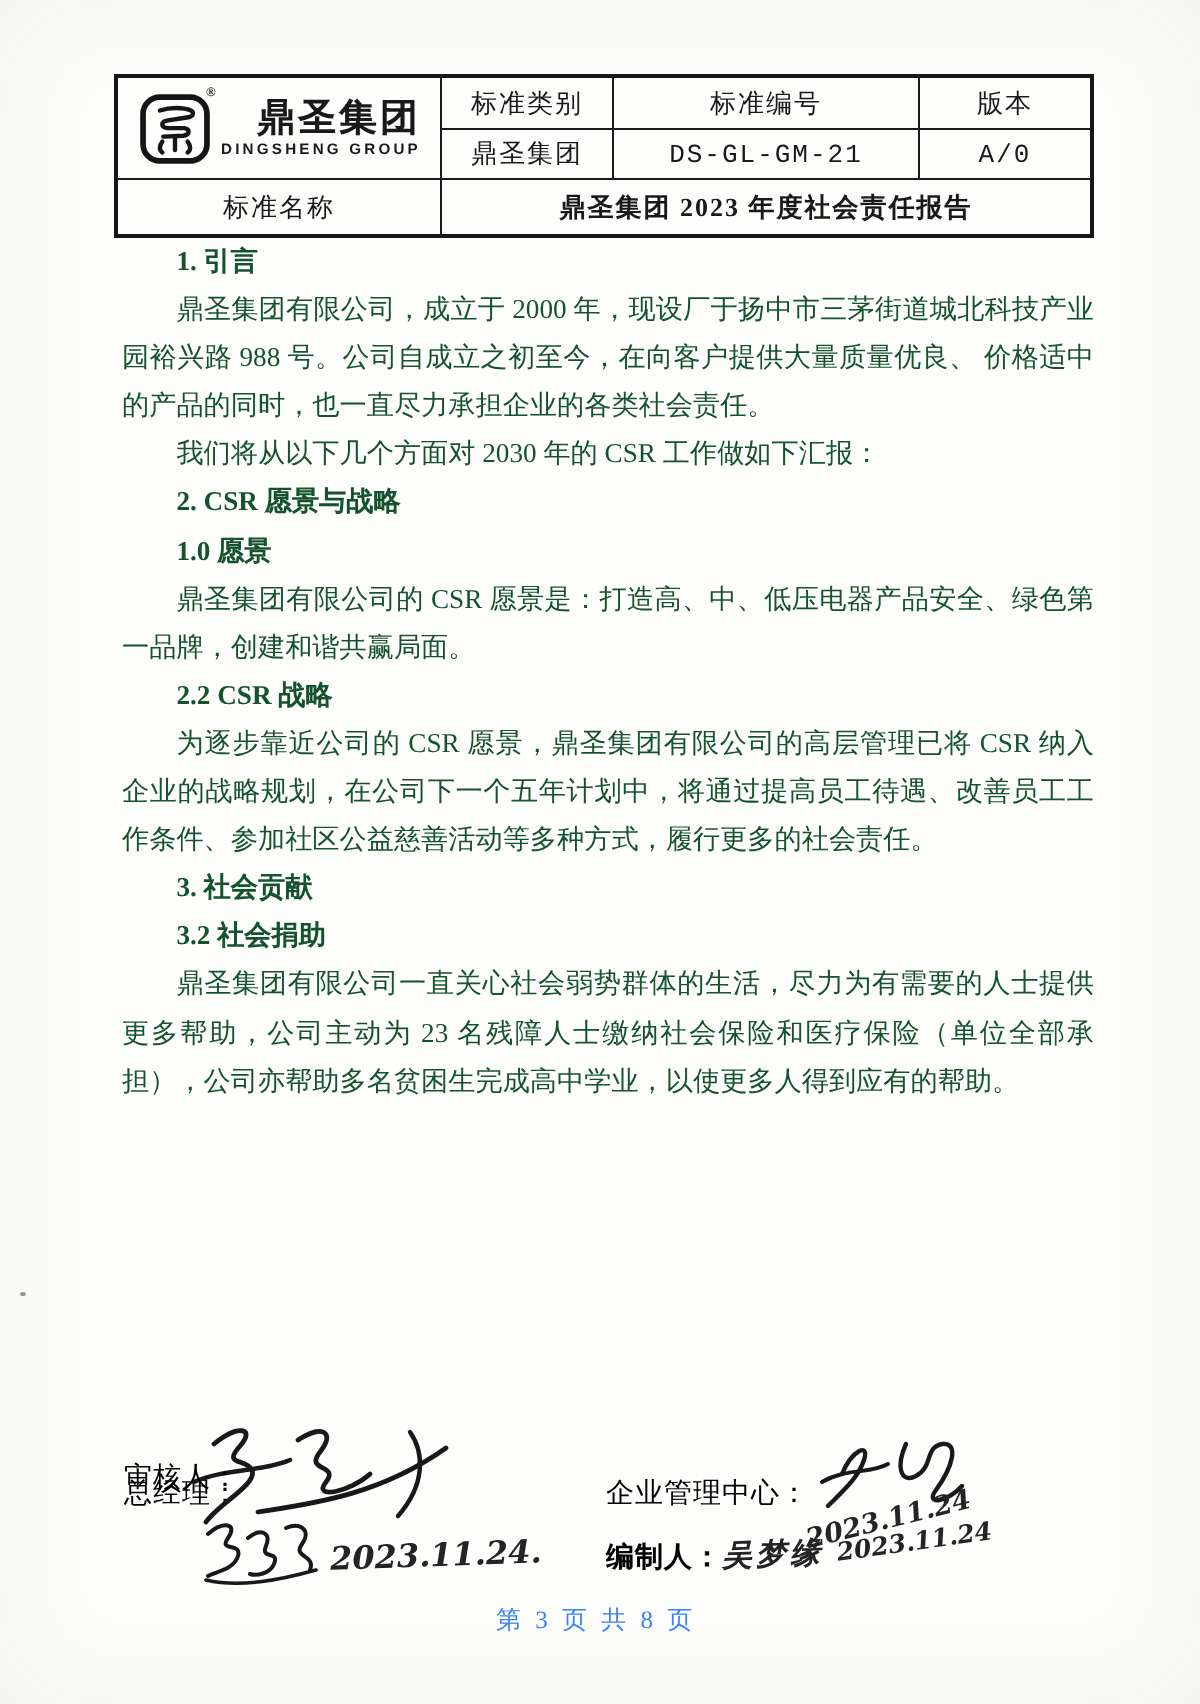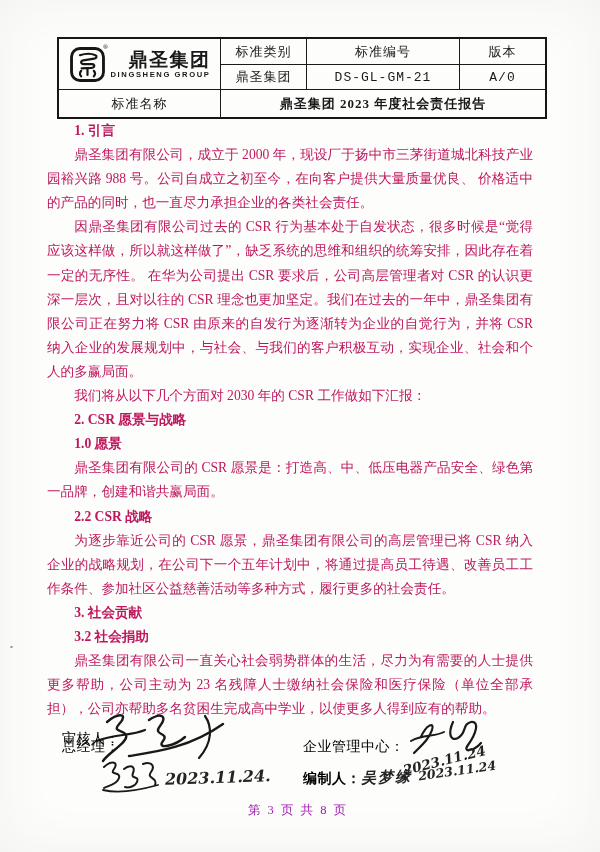--- a/index.html
+++ b/index.html
@@ -27,38 +27,38 @@
   .logo-wrap{display:flex;align-items:center;justify-content:center;gap:5px;position:relative;padding:2px 0;}
   .logo-mark{width:37px;height:37px;flex:0 0 auto;}
   .reg{position:absolute;left:44px;top:-1px;font-size:6.5px;font-weight:bold;letter-spacing:0;}
   .brand{display:flex;flex-direction:column;align-items:flex-end;line-height:1;}
   .brand-cn{font-size:19px;font-weight:bold;letter-spacing:1.5px;font-family:"Liberation Sans","DejaVu Sans",sans-serif;}
   .brand-en{font-size:7.6px;font-weight:bold;letter-spacing:1.6px;margin-top:2px;font-family:"Liberation Sans","DejaVu Sans",sans-serif;}
   .code-val{letter-spacing:.5px;font-family:Liberation Mono, monospace;}
   .title-val{font-weight:bold;font-size:14px;letter-spacing:.5px;}
   
   .doc-body{
-    position:absolute;left:47px;top:119px;width:486px;
+    position:absolute;left:61px;top:119px;width:486px;
     font-size:13.6px;line-height:24.1px;text-align:justify;
-    color:#be185d;
+    color:#14532d;
   }
   .doc-body .blk{text-indent:2em;margin:0;}
   .doc-body .hd{font-weight:bold;}
   
   .sig-label{position:absolute;font-size:14px;letter-spacing:.5px;color:#000000;white-space:nowrap;}
   .sig-svg{position:absolute;overflow:visible;}
   .sig-svg path{fill:none;stroke:#191919;stroke-linecap:round;stroke-linejoin:round;}
   .hand{
     position:absolute;font-style:italic;font-weight:600;color:#242424;
     font-family:"DejaVu Serif","Liberation Serif",serif;white-space:nowrap;
   }
   
   .footer{
     position:absolute;left:0;top:802px;width:596px;text-align:center;
-    font-size:12.5px;letter-spacing:2px;color:#a21caf;
+    font-size:12.5px;letter-spacing:2px;color:#3b82f6;
   }
   .speck{position:absolute;left:10px;top:646px;width:3px;height:2px;background:#9a9a96;border-radius:50%;}
 </style>
 </head>
 <body>
 
 <div class="page">
 
   <table class="hdr">
     <tbody>
@@ -93,21 +93,20 @@
     <tr class="r3">
       <td>标准名称</td>
       <td colspan="3" class="title-val">鼎圣集团 2023 年度社会责任报告</td>
     </tr>
   </tbody>
     </table>
 
   <div class="doc-body">
     <p class="blk hd">1. 引言</p>
     <p class="blk">鼎圣集团有限公司，成立于 2000 年，现设厂于扬中市三茅街道城北科技产业园裕兴路 988 号。公司自成立之初至今，在向客户提供大量质量优良、 价格适中的产品的同时，也一直尽力承担企业的各类社会责任。</p>
-    <p class="blk">因鼎圣集团有限公司过去的 CSR 行为基本处于自发状态，很多时候是“觉得应该这样做，所以就这样做了”，缺乏系统的思维和组织的统筹安排，因此存在着一定的无序性。 在华为公司提出 CSR 要求后，公司高层管理者对 CSR 的认识更深一层次，且对以往的 CSR 理念也更加坚定。我们在过去的一年中，鼎圣集团有限公司正在努力将 CSR 由原来的自发行为逐渐转为企业的自觉行为，并将 CSR 纳入企业的发展规划中，与社会、与我们的客户积极互动，实现企业、社会和个人的多赢局面。</p>
     <p class="blk">我们将从以下几个方面对 2030 年的 CSR 工作做如下汇报：</p>
     <p class="blk hd">2. CSR 愿景与战略</p>
     <p class="blk hd">1.0 愿景</p>
     <p class="blk">鼎圣集团有限公司的 CSR 愿景是：打造高、中、低压电器产品安全、绿色第一品牌，创建和谐共赢局面。</p>
     <p class="blk hd">2.2 CSR 战略</p>
     <p class="blk">为逐步靠近公司的 CSR 愿景，鼎圣集团有限公司的高层管理已将 CSR 纳入企业的战略规划，在公司下一个五年计划中，将通过提高员工待遇、改善员工工作条件、参加社区公益慈善活动等多种方式，履行更多的社会责任。</p>
     <p class="blk hd">3. 社会贡献</p>
     <p class="blk hd">3.2 社会捐助</p>
     <p class="blk">鼎圣集团有限公司一直关心社会弱势群体的生活，尽力为有需要的人士提供更多帮助，公司主动为 23 名残障人士缴纳社会保险和医疗保险（单位全部承担），公司亦帮助多名贫困生完成高中学业，以使更多人得到应有的帮助。</p>
   </div>

